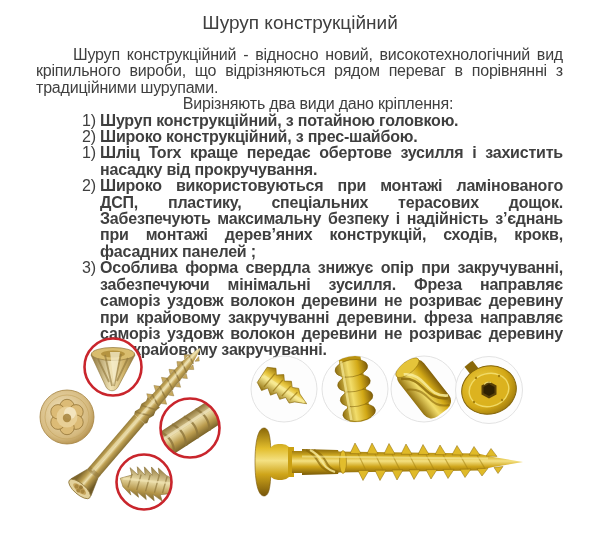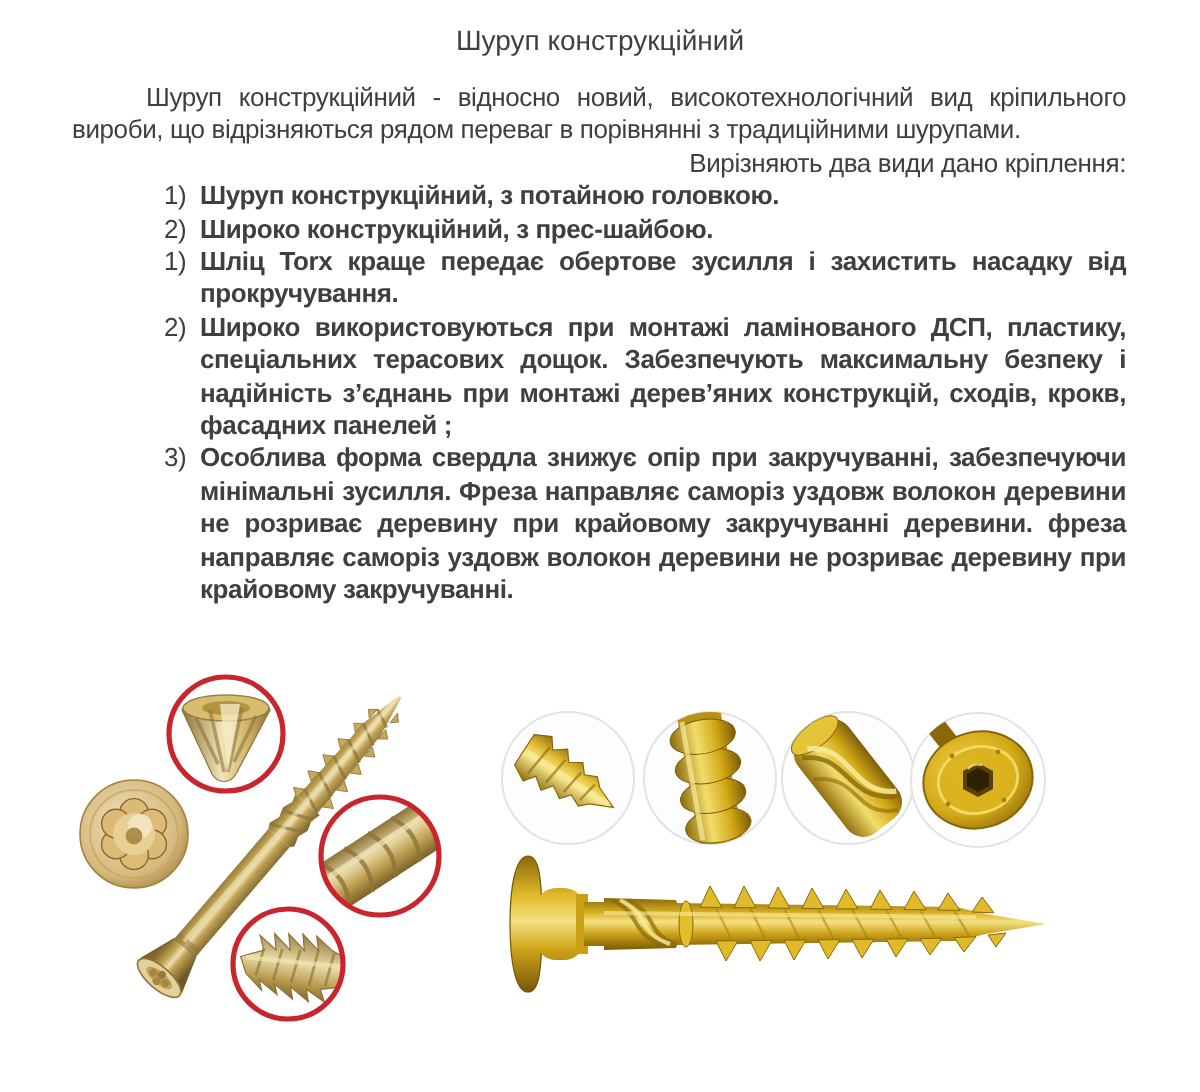--- a/index.html
+++ b/index.html
@@ -1,27 +1,27 @@
 <!DOCTYPE html>
 <html lang="uk"><head>
 <meta charset="utf-8">
 <style>
   html,body{margin:0;padding:0;background:#ffffff;}
   .page{
     position:relative;width:600px;height:546px;background:#ffffff;overflow:hidden;
     font-family:"Liberation Sans",sans-serif;color:#3f3f3f;
   }
   .doc-title{
-    margin:12px 0 13px 0;text-align:center;font-size:14px;font-weight:400;color:#3f3f3f;
+    margin:12px 0 13px 0;text-align:center;font-size:19px;font-weight:400;color:#3f3f3f;
   }
   .textblock{
-    margin:0 37px 0 36px;font-size:13px;line-height:16.4px;letter-spacing:-0.2px;
+    margin:0 37px 0 36px;font-size:16px;line-height:16.4px;letter-spacing:-0.2px;
   }
   .para{margin:0;text-indent:37px;text-align:justify;}
-  .head-line{margin:0;text-indent:37px;text-align:right;}
+  .head-line{margin:0;text-indent:37px;text-align:center;}
   .dlist{margin:0;}
   .li{position:relative;padding-left:64px;}
   .li .num{position:absolute;left:46px;top:0;}
   .li .txt{display:block;text-align:justify;font-weight:bold;}
   .figures{position:absolute;left:0;top:330px;width:600px;height:216px;}
   .fig-left{position:absolute;left:25px;top:0;}
   .fig-right{position:absolute;left:248px;top:20px;}
 </style>
 </head>
 <body>

